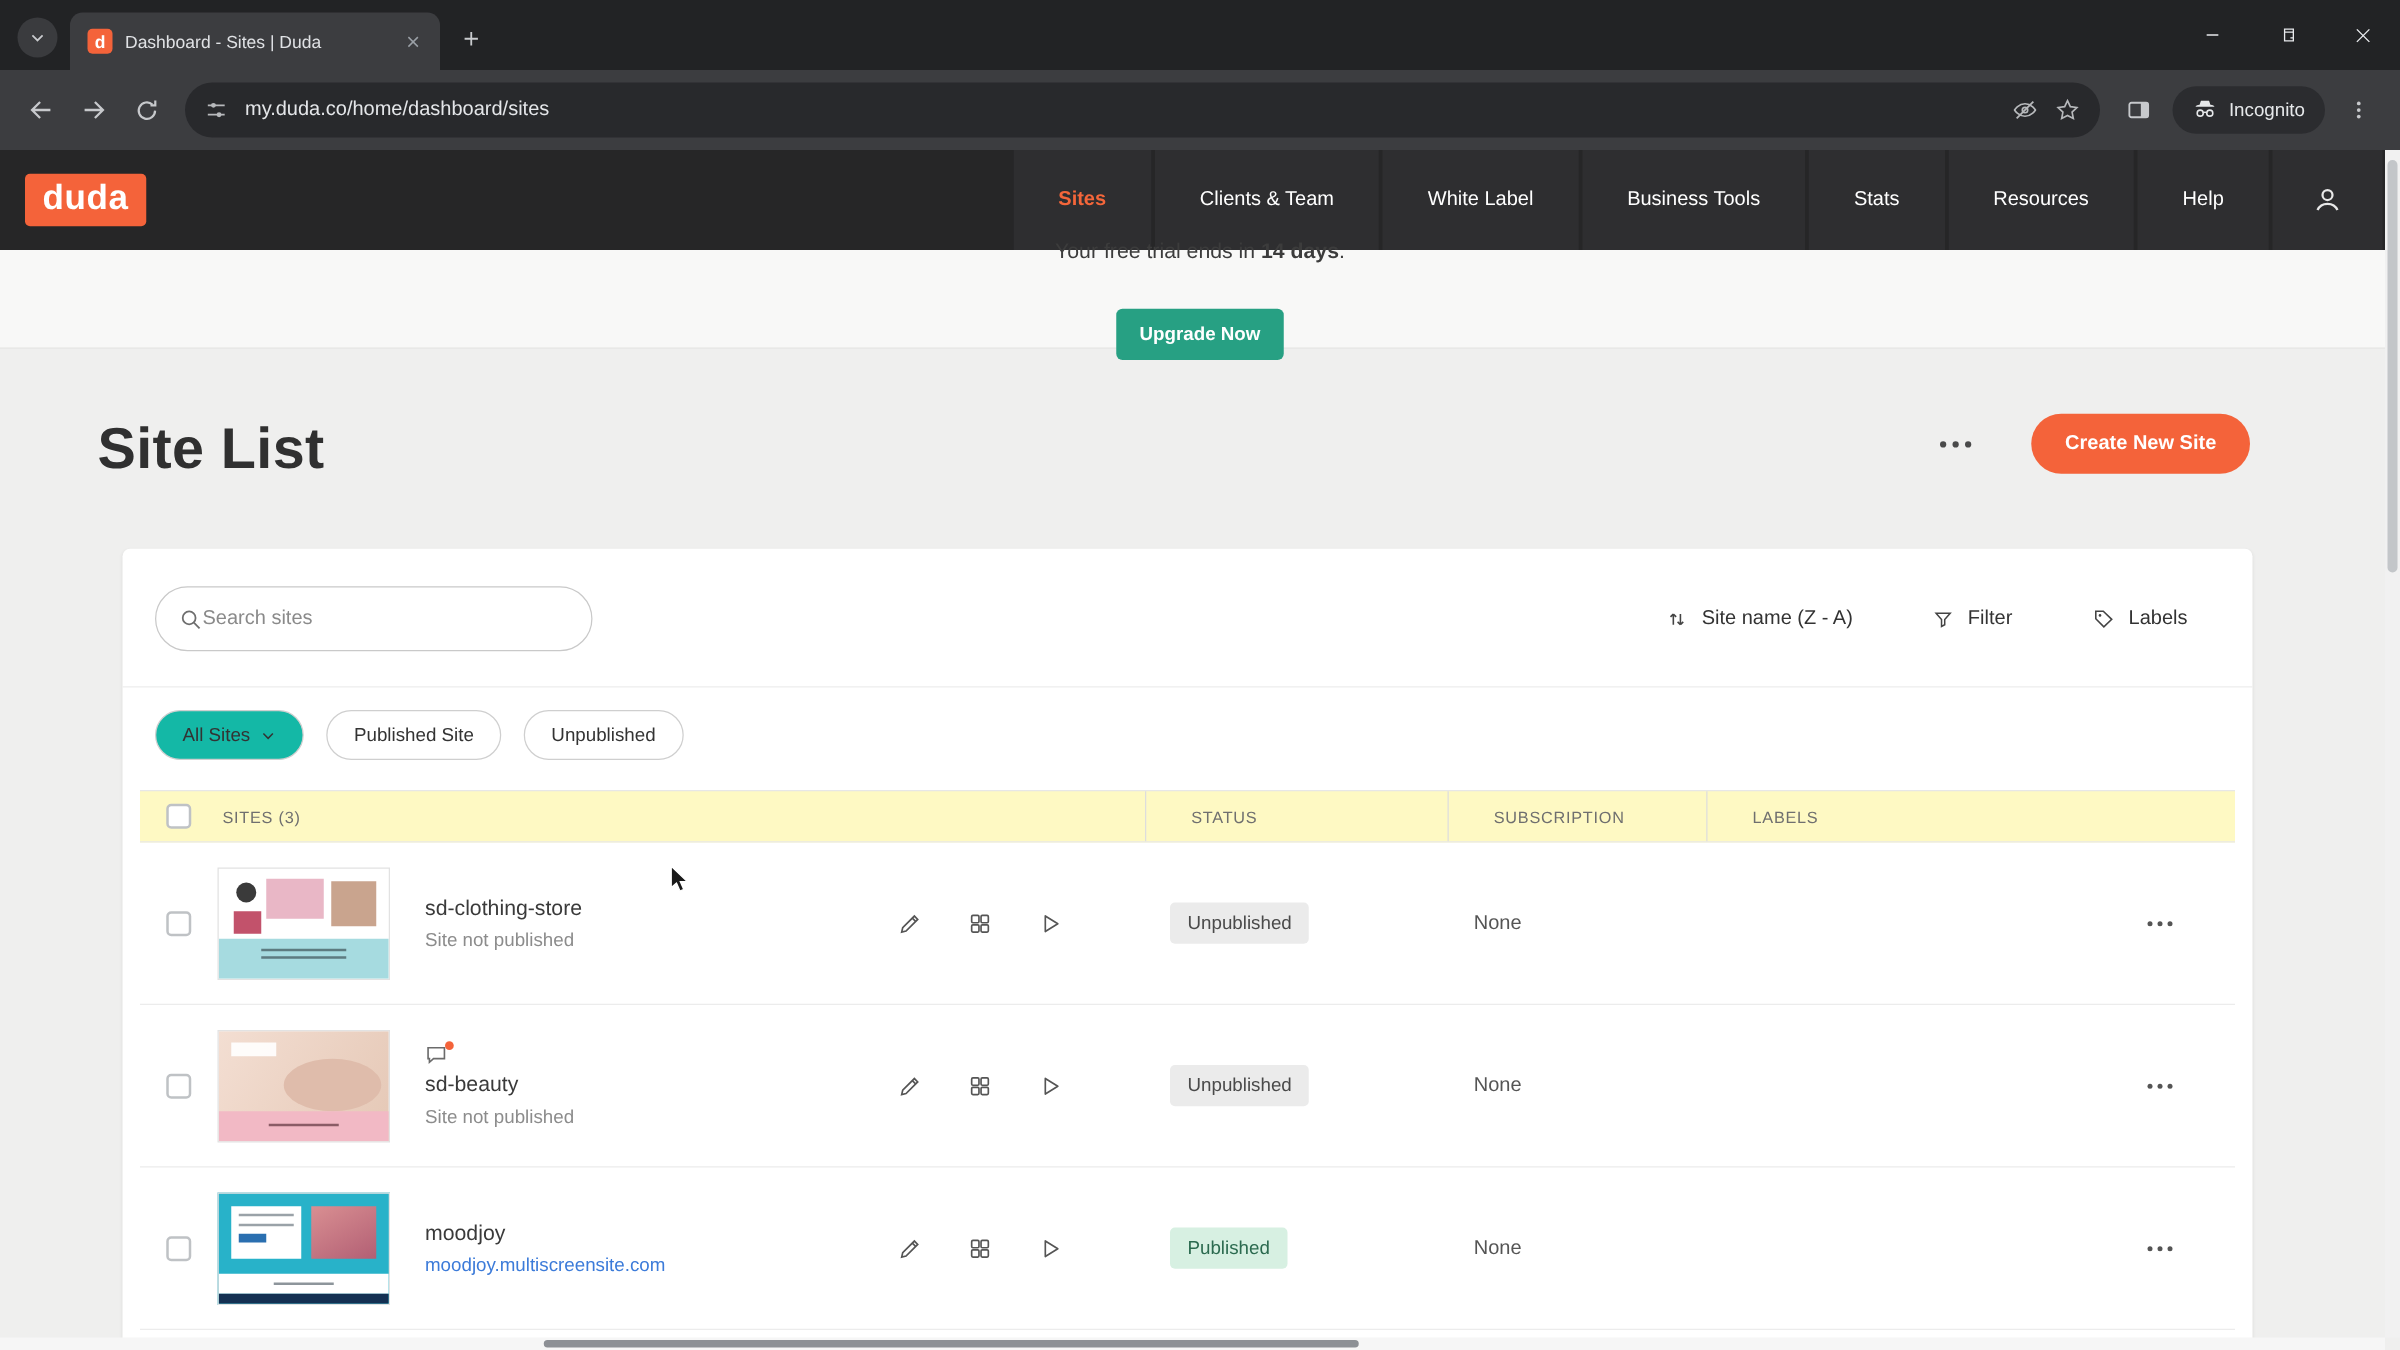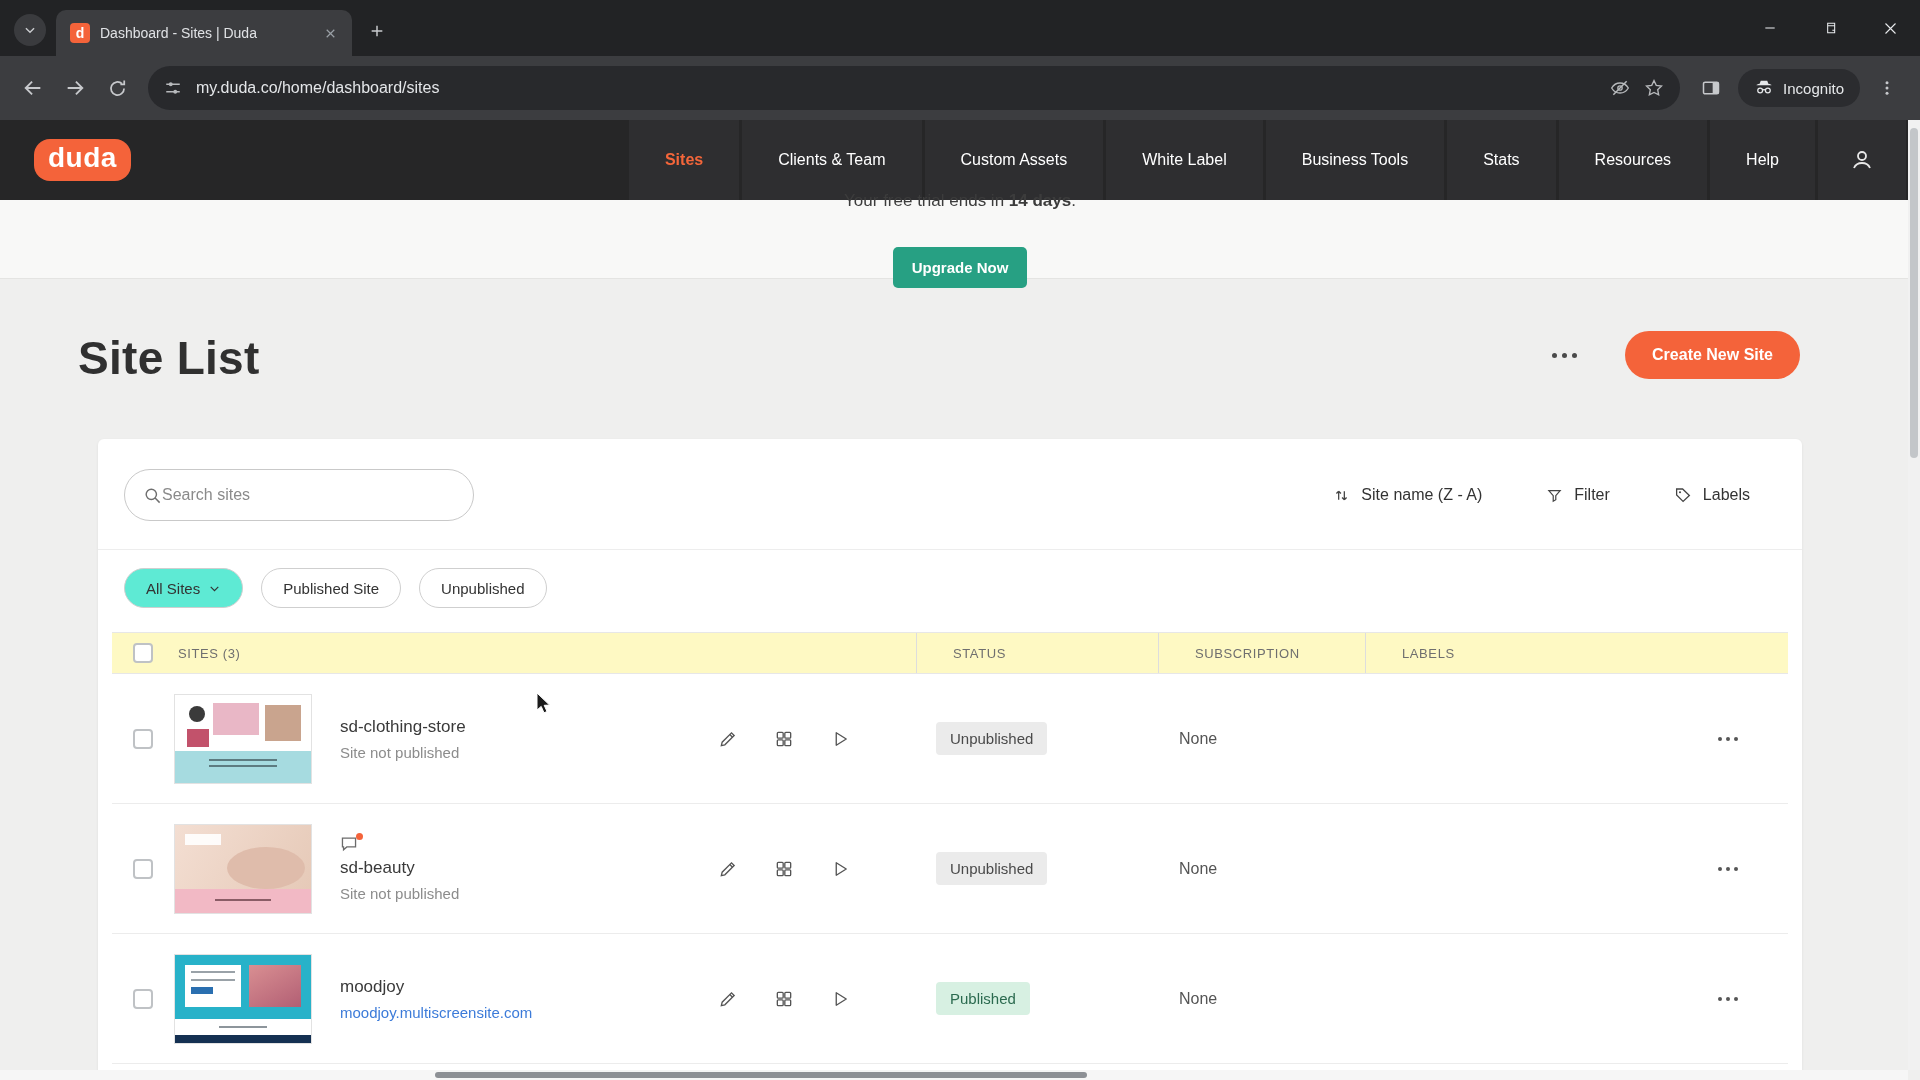--- a/index.html
+++ b/index.html
@@ -27,22 +27,22 @@
     color:#c7c9cc; border-radius:50%; }
   .urlbar { flex:1; height:44px; background:#28292c; border-radius:22px; display:flex; align-items:center;
     padding:0 16px; margin:0 10px; gap:14px; }
   .url-text { color:#e4e6e9; font-size:16px; flex:1; }
   .url-icon { color:#b7b9bc; }
   .incog-badge { height:38px; border-radius:19px; background:#2b2c2f; display:flex; align-items:center;
     gap:9px; padding:0 16px; color:#e6e8ea; font-size:15px; margin:0 6px; }
 
   
   .dudanav { height:80px; background:#262627; display:flex; align-items:stretch; padding-right:14px; }
-  .duda-logo { align-self:center; margin-left:34px; background:#f4633a; color:#fff; font-weight:bold;
-    font-size:28px; padding:3px 14px 7px; border-radius:16px; letter-spacing:.5px; }
+  .duda-logo { align-self:center; margin-left:20px; background:#f4633a; color:#fff; font-weight:bold;
+    font-size:28px; padding:3px 14px 7px; border-radius:4px; letter-spacing:.5px; }
   .nav-items { display:flex; margin-left:auto; height:100%; }
   .nav-item { background:#2e2e30; display:flex; align-items:center; padding:0 36px; font-size:16px;
     color:#fff; margin-left:3px; cursor:default; white-space:nowrap; }
   .nav-item.active { color:#f4663a; font-weight:bold; }
   .account-box { width:88px; background:#2e2e30; margin-left:3px; display:flex; align-items:center;
     justify-content:center; color:#e8e8e8; }
 
   
   .banner { height:79px; background:#f8f8f7; border-bottom:1px solid #e4e4e2; display:flex;
     align-items:center; justify-content:center; gap:36px; font-size:17px; color:#3c3c3c;flex-direction:column; }
@@ -69,21 +69,21 @@
   .search-pill input { border:none; outline:none; flex:1; font-size:16px; color:#333;
     font-family:inherit; background:transparent; }
   .search-pill input::placeholder { color:#8a8a8a; }
   .tb-right { margin-left:auto; display:flex; align-items:center; gap:64px; margin-right:26px; }
   .tb-ctl { display:flex; align-items:center; gap:11px; font-size:16px; color:#333; cursor:pointer; }
   .tb-ctl svg { color:#444; }
 
   .chips { display:flex; gap:18px; padding:18px 26px 0; }
   .chip { height:40px; border:1px solid #cfcfcf; border-radius:20px; background:#fff; display:flex;
     align-items:center; gap:8px; padding:0 21px; font-size:15px; color:#333; cursor:pointer; }
-  .chip.selected { background:#5eead4; }
+  .chip.selected { background:#14b8a6; }
 
   .tgrid { display:grid; grid-template-columns:62px minmax(0,1fr) 242px 207px 335px 88px; align-items:center; }
   .thead { margin:24px 14px 0; height:42px; background:#fef9c3; border-top:1px solid #e7e7e7;
     border-bottom:1px solid #e7e7e7; font-size:13px; color:#6f6f6f; letter-spacing:.6px; }
   .thead .hcell { padding-left:22px; height:100%; display:flex; align-items:center; }
   .thead .hcell.first { padding-left:4px; }
   .thead .hcell.bordered { border-left:1px solid #ddd;padding-left:36px; }
   .cb-cell { display:flex; justify-content:center; }
   .checkbox { width:20px; height:20px; border:2px solid #bfc2c5; border-radius:4px; background:#fff; cursor:pointer; }
 
@@ -241,21 +241,20 @@
         <circle cx="12" cy="19" r="2" fill="currentColor"></circle>
       </svg>
   </div>
 </div>
 
 <div class="dudanav">
   <div class="duda-logo">duda</div>
   <div class="nav-items">
     <div class="nav-item active">Sites</div>
     <div class="nav-item">Clients &amp; Team</div>
-    <div class="nav-item">Custom Assets</div>
     <div class="nav-item">White Label</div>
     <div class="nav-item">Business Tools</div>
     <div class="nav-item">Stats</div>
     <div class="nav-item">Resources</div>
     <div class="nav-item">Help</div>
     <div class="account-box">
       <svg width="24" height="24" viewBox="0 0 24 24">
           <circle cx="12" cy="8" r="4" fill="none" stroke="currentColor" stroke-width="1.8"></circle>
           <path d="M4 20c1.5-3.5 4.5-5 8-5s6.5 1.5 8 5" fill="none" stroke="currentColor" stroke-width="1.8"></path>
         </svg>

